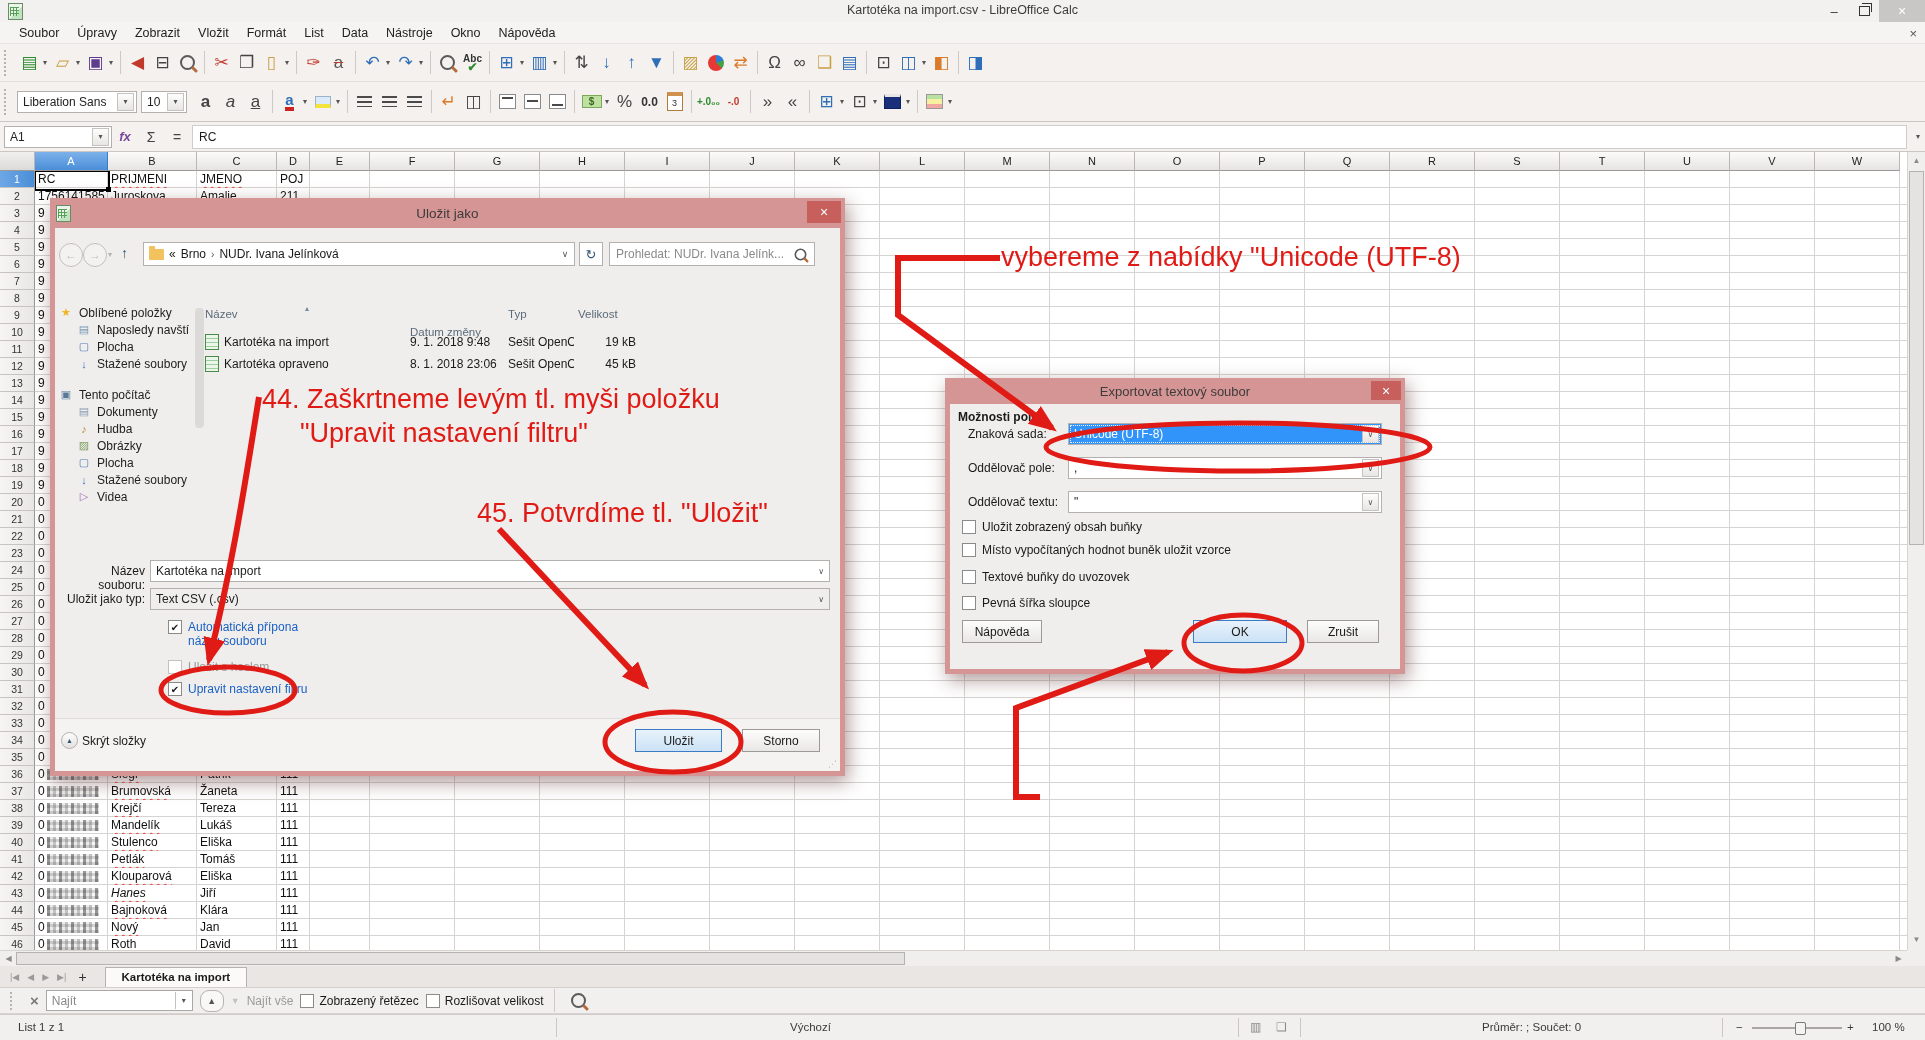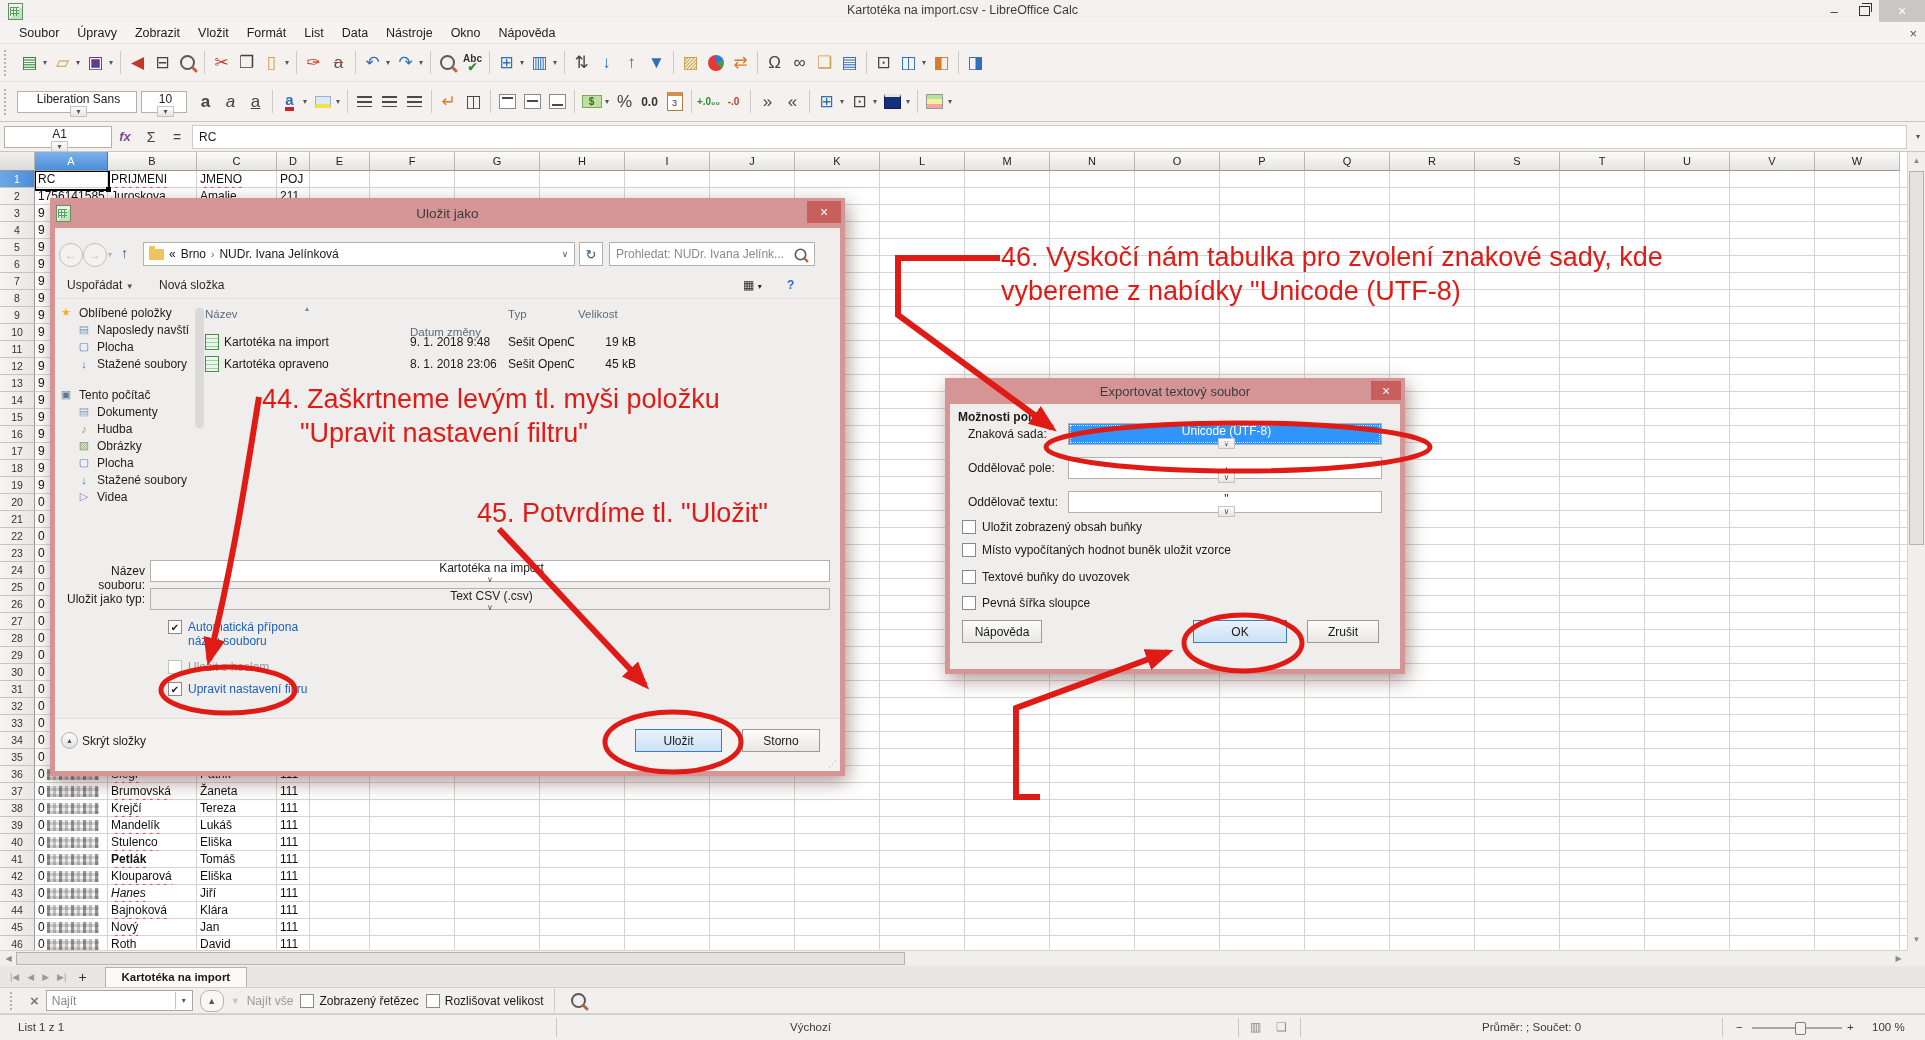--- a/index.html
+++ b/index.html
@@ -50,21 +50,21 @@
   .vt i{top:2px}.vc i{top:5px}.vb i{bottom:2px}
   .cur{width:18px;height:11px;background:#bfe0a0;border:1px solid #7aa85c;color:#3c6b23;font-size:10px;font-weight:bold;
        display:flex;align-items:center;justify-content:center;}
   .cal{width:14px;height:14px;background:#fff;border:1px solid #b07c3c;border-top:4px solid #d09050;font-size:9px;
        display:flex;align-items:center;justify-content:center;color:#333;}
   .cfc{width:15px;height:13px;display:flex;flex-direction:column;border:1px solid #999;}
   .cfc i{flex:1}.cfc i:nth-child(1){background:#b7e1a1}.cfc i:nth-child(2){background:#f6f0a0}.cfc i:nth-child(3){background:#f0a8a0}
   .numtxt{font-size:12px;font-weight:bold;color:#333;}
   .dec{font-size:10px;font-weight:bold;line-height:9px;text-align:center;}
   .combo{height:22px;background:#fff;border:1px solid #b3b0ae;display:flex;align-items:center;
-         justify-content:space-between;padding:0 2px 0 5px;box-sizing:border-box;font-size:12px;color:#222;flex-direction:column;}
+         justify-content:space-between;padding:0 2px 0 5px;box-sizing:border-box;font-size:12px;color:#222;}
   .combo .chev{font-size:8px;color:#555;border:1px solid #c5c2c0;background:linear-gradient(#fdfdfd,#e8e6e4);
          width:15px;height:16px;display:flex;align-items:center;justify-content:center;}
 
   
   #fbar{position:absolute;left:0;top:122px;width:100%;height:30px;background:#f4f1ef;border-bottom:1px solid #c9c6c4;
         display:flex;align-items:center;box-sizing:border-box;}
   .namebox{width:108px;height:22px;margin-left:4px;}
   .fbtn{width:26px;text-align:center;font-size:14px;color:#444;}
   .fx{font-style:italic;font-weight:bold;color:#7a4a9a;font-size:13px;}
   #finput{flex:1;height:22px;background:#fff;border:1px solid #cfccca;margin:0 4px 0 2px;display:flex;
@@ -535,21 +535,21 @@
         <span class="cell" style="left: 245px; top: 629px; width: 30px;">111</span>
         <span class="cell" style="left: 3px; top: 646px; width: 70px;">0<span class="mask"></span></span>
         <span class="cell sq" style="left: 76px; top: 646px; width: 86px;">Mandelík</span>
         <span class="cell" style="left: 165px; top: 646px; width: 77px;">Lukáš</span>
         <span class="cell" style="left: 245px; top: 646px; width: 30px;">111</span>
         <span class="cell" style="left: 3px; top: 663px; width: 70px;">0<span class="mask"></span></span>
         <span class="cell sq" style="left: 76px; top: 663px; width: 86px;">Stulenco</span>
         <span class="cell" style="left: 165px; top: 663px; width: 77px;">Eliška</span>
         <span class="cell" style="left: 245px; top: 663px; width: 30px;">111</span>
         <span class="cell" style="left: 3px; top: 680px; width: 70px;">0<span class="mask"></span></span>
-        <span class="cell sq" style="left: 76px; top: 680px; width: 86px; font-weight: bold;">Petlák</span>
+        <span class="cell sq" style="left: 76px; top: 680px; width: 86px;">Petlák</span>
         <span class="cell" style="left: 165px; top: 680px; width: 77px;">Tomáš</span>
         <span class="cell" style="left: 245px; top: 680px; width: 30px;">111</span>
         <span class="cell" style="left: 3px; top: 697px; width: 70px;">0<span class="mask"></span></span>
         <span class="cell sq" style="left: 76px; top: 697px; width: 86px;">Klouparová</span>
         <span class="cell" style="left: 165px; top: 697px; width: 77px;">Eliška</span>
         <span class="cell" style="left: 245px; top: 697px; width: 30px;">111</span>
         <span class="cell" style="left: 3px; top: 714px; width: 70px;">0<span class="mask"></span></span>
         <span class="cell sq" style="left: 76px; top: 714px; width: 86px; font-style: italic;">Hanes</span>
         <span class="cell" style="left: 165px; top: 714px; width: 77px;">Jiří</span>
         <span class="cell" style="left: 245px; top: 714px; width: 30px;">111</span>
@@ -648,26 +648,20 @@
         <span>Brno</span>
         <span class="crumbsep">›</span>
         <span>NUDr. Ivana Jelínková</span>
         <span class="chev">∨</span>
       </div>
       <span id="refreshbtn">↻</span>
       <div id="searchbox">
         <span>Prohledat: NUDr. Ivana Jelínk...</span>
         <span class="mag" style="transform:scale(.8)"></span>
       </div>
-      <div id="cmdrow">
-        <span class="cmditem" style="left:12px"><span>Uspořádat</span> <span style="font-size:8px;color:#555">▼</span></span>
-        <span class="cmditem" style="left:104px">Nová složka</span>
-        <span class="cmditem" style="left:688px">▦ <span style="font-size:8px">▾</span></span>
-        <span class="cmditem" style="left:732px;color:#2a6acc;font-weight:bold">?</span>
-      </div>
       <div id="sd-sidebar">
           <div class="sbitem" style="padding-left: 0px;">
             <span class="sbico" style="color: rgb(240, 180, 41);">★</span>
             <span>Oblíbené položky</span>
           </div>
           <div class="sbitem" style="padding-left: 18px;">
             <span class="sbico" style="color: rgb(122, 154, 184);">▤</span>
             <span>Naposledy navští</span>
           </div>
           <div class="sbitem" style="padding-left: 18px;">
@@ -832,16 +826,15 @@
     </g>
   </svg>
   <div class="anntext" style="left:262px;top:382px">
     <div>44. Zaškrtneme levým tl. myši položku</div>
     <div style="margin-left:38px">"Upravit nastavení filtru"</div>
   </div>
   <div class="anntext" style="left:477px;top:496px">
     <div>45. Potvrdíme tl. "Uložit"</div>
   </div>
   <div class="anntext" style="left:1001px;top:240px">
-    <div>46. Vyskočí nám tabulka pro zvolení znakové sady, kde</div>
     <div>vybereme z nabídky "Unicode (UTF-8)</div>
   </div>
 </div>
 
 </body></html>

